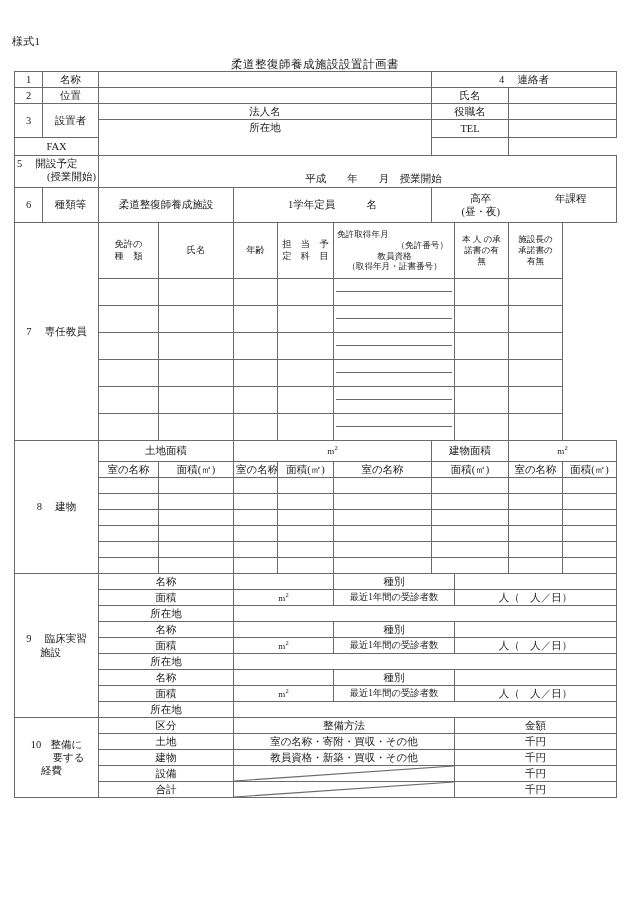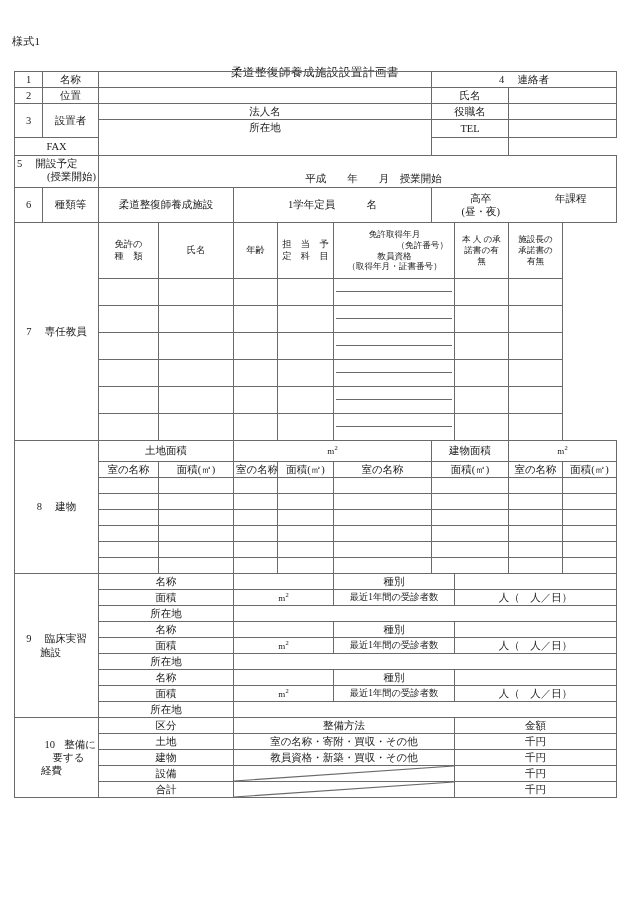--- a/index.html
+++ b/index.html
@@ -26,21 +26,21 @@
   .form-no {
     position: absolute;
     left: 12px;
     top: 34px;
     font-size: 11px;
     letter-spacing: 0.3px;
   }
   .doc-title {
     position: absolute;
     left: 0;
-    top: 65px;
+    top: 57px;
     width: 630px;
     text-align: center;
     font-size: 11.5px;
     letter-spacing: 0.5px;
   }
   table.form {
     position: absolute;
     left: 14px;
     top: 71px;
     width: 602px;
@@ -197,21 +197,21 @@
         <div>免許の</div>
         <div>種　類</div>
       </td>
       <td class="hdr-small">氏名</td>
       <td class="hdr-small">年齢</td>
       <td class="hdr-small">
         <div>担　当　予</div>
         <div>定　科　目</div>
       </td>
       <td colspan="2" class="hdr-tiny" style="text-align:left;padding-left:3px">
-        <div style="text-align:center">免許取得年月</div>
+        <div style="text-align:left">免許取得年月</div>
         <div style="text-align:right;padding-right:4px">（免許番号）</div>
         <div style="text-align:center">教員資格</div>
         <div style="text-align:center">（取得年月・証書番号）</div>
       </td>
       <td class="hdr-tiny">
         <div>本 人 の承</div>
         <div>諾書の有</div>
         <div>無</div>
       </td>
       <td class="hdr-tiny">
@@ -447,21 +447,21 @@
       <td colspan="2" class="ctr" style="font-size:9.3px">最近1年間の受診者数</td>
       <td colspan="3" class="ctr">人（　人／日）</td>
     </tr>
     <tr>
       <td colspan="2" class="ctr">所在地</td>
       <td colspan="7" class="lbl blank"></td>
     </tr>
 
     <tr>
       <td colspan="2" rowspan="5" class="sec-label" style="vertical-align:middle">
-        <div style="text-align:right">
+        <div style="text-align:center">
           <span>10</span>
           <span style="display:inline-block;width:4px"></span>
           <span>整備に</span>
         </div>
         <div style="text-align:center;padding-left:24px">要する</div>
         <div style="text-align:left;padding-left:24px">経費</div>
       </td>
       <td colspan="2" class="ctr">区分</td>
       <td colspan="4" class="ctr">整備方法</td>
       <td colspan="3" class="ctr">金額</td>

